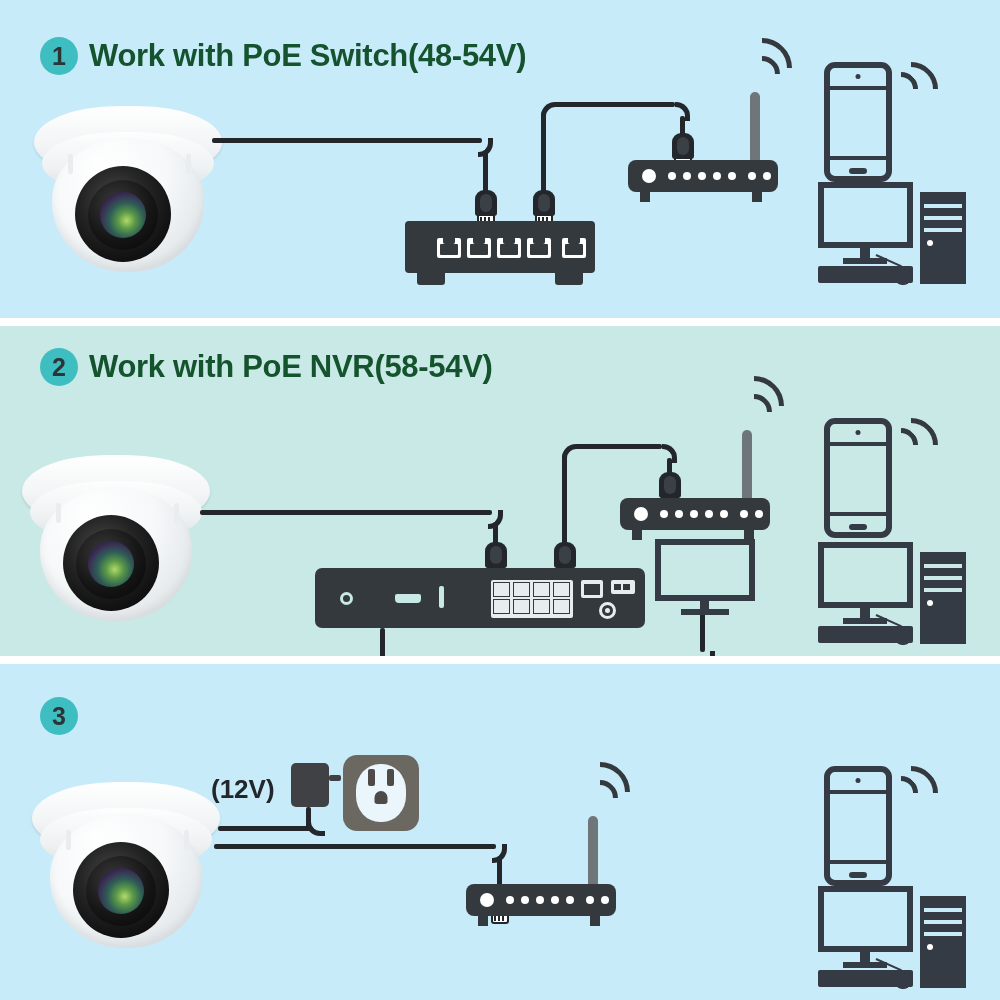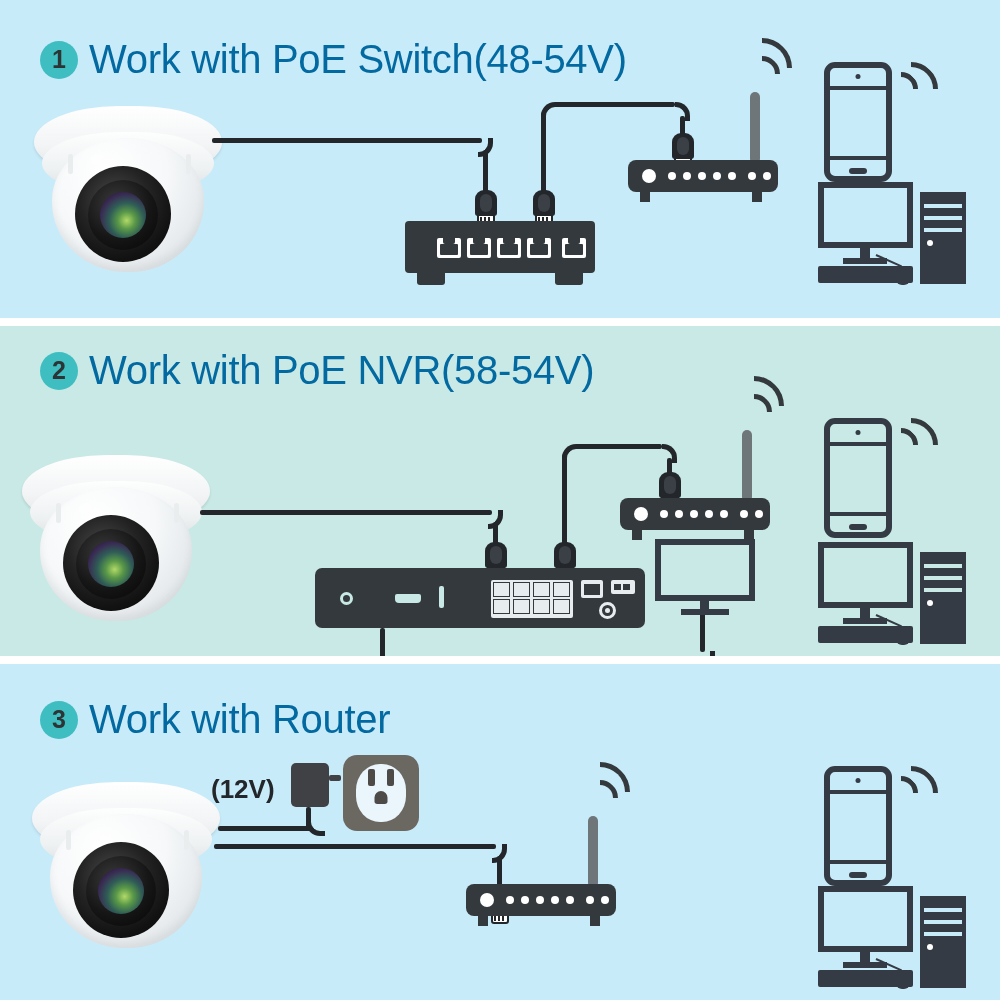--- a/index.html
+++ b/index.html
@@ -20,21 +20,21 @@
   .badge{
     width:38px;height:38px;border-radius:50%;
     background:#3ebec1;
     color:#2d3436;
     font-size:25px;font-weight:bold;
     display:flex;align-items:center;justify-content:center;
     line-height:1;
     font-family:"Liberation Sans", sans-serif;
   }
   .sec-title{
-    font-size:40px;font-weight:normal;color:#0369a1;
+    font-size:31px;font-weight:bold;color:#14532d;
     letter-spacing:-.3px;white-space:nowrap;
   }
 
   
   .cam{position:absolute;width:200px;height:185px;}
   .cam .base{
     position:absolute;left:6px;top:14px;width:188px;height:72px;
     background:linear-gradient(180deg,#ffffff 0%,#f2f4f5 55%,#dfe3e5 100%);
     border-radius:94px/40px;
     box-shadow:0 2px 3px rgba(0,0,0,.10);
@@ -407,21 +407,20 @@
       <div class="tdot"></div>
       <div class="mline"></div>
       <div class="mouse"></div>
     </div>
   </div>
 
   <div class="section" id="sec3">
 
     <div class="sec-head" style="left:40px;top:33px;">
       <div class="badge">3</div>
-      <div class="sec-title">Work with Router</div>
     </div>
 
     <div class="cam" style="left:26px;top:104px;">
       <div class="notch" style="left:74px;"></div>
       <div class="notch" style="left:112px;"></div>
       <div class="base"></div>
       <div class="ring"></div>
       <div class="dome"></div>
       <div class="tab" style="left:40px;top:62px;"></div>
       <div class="tab" style="left:158px;top:62px;"></div>

